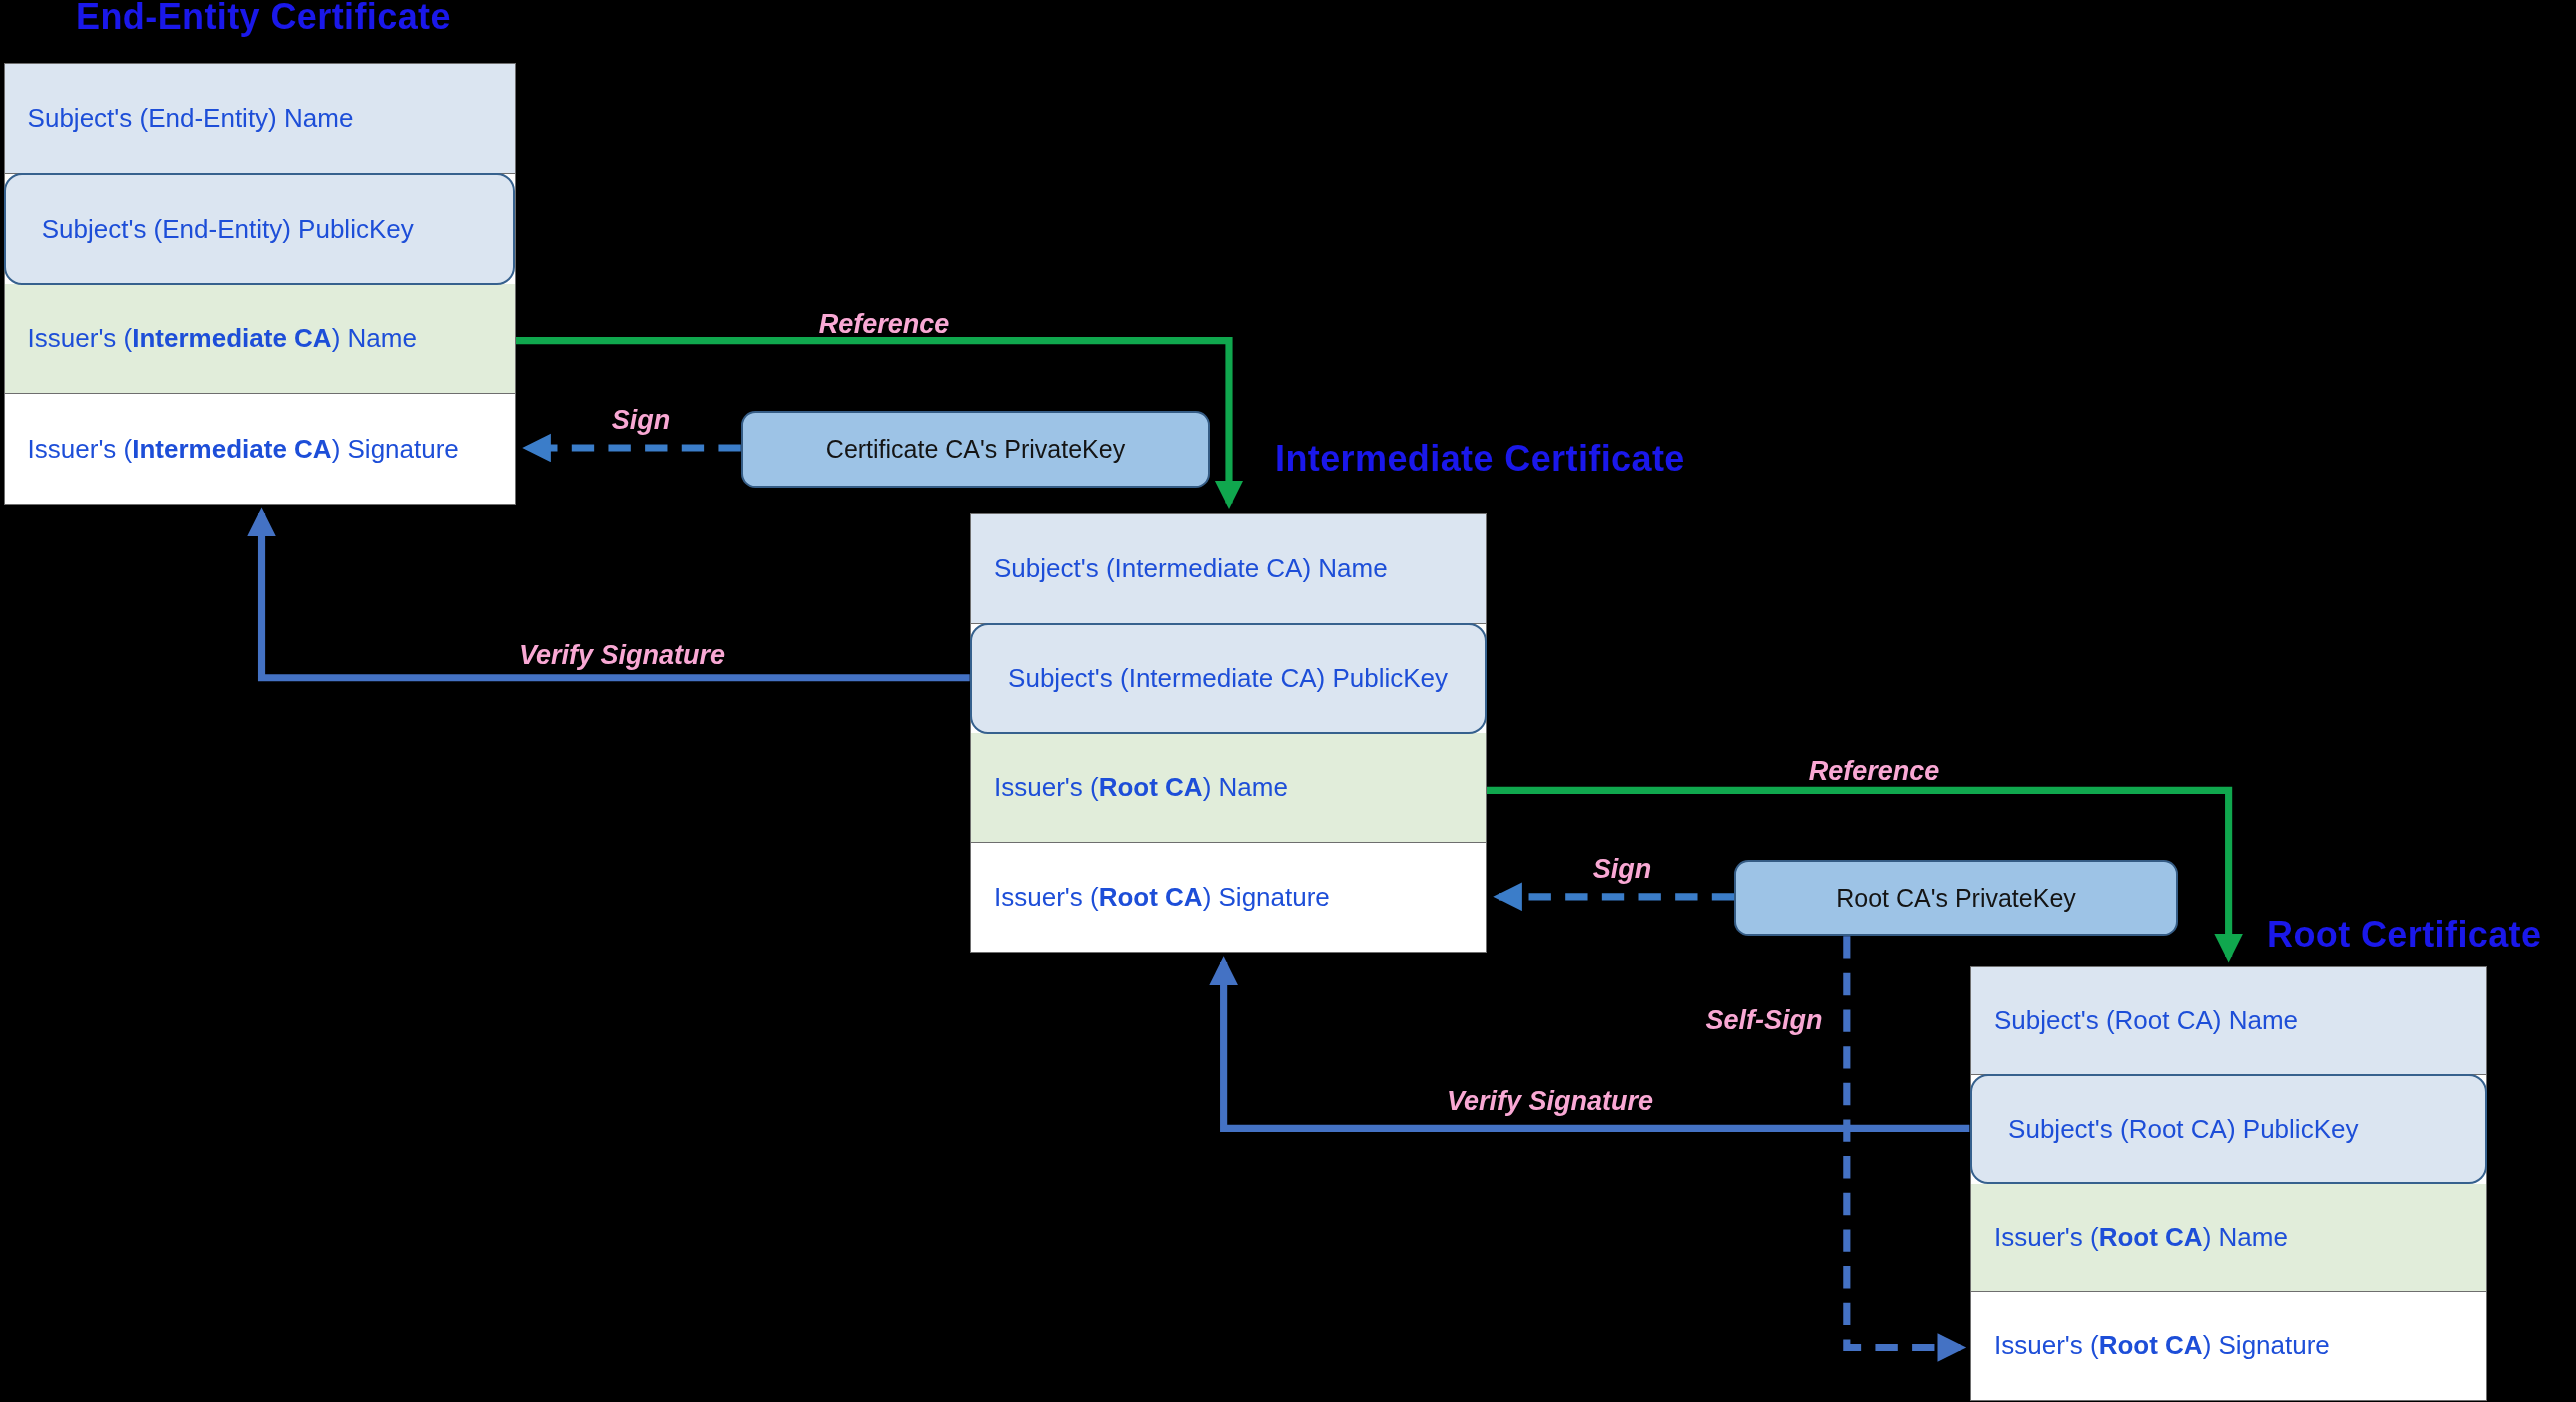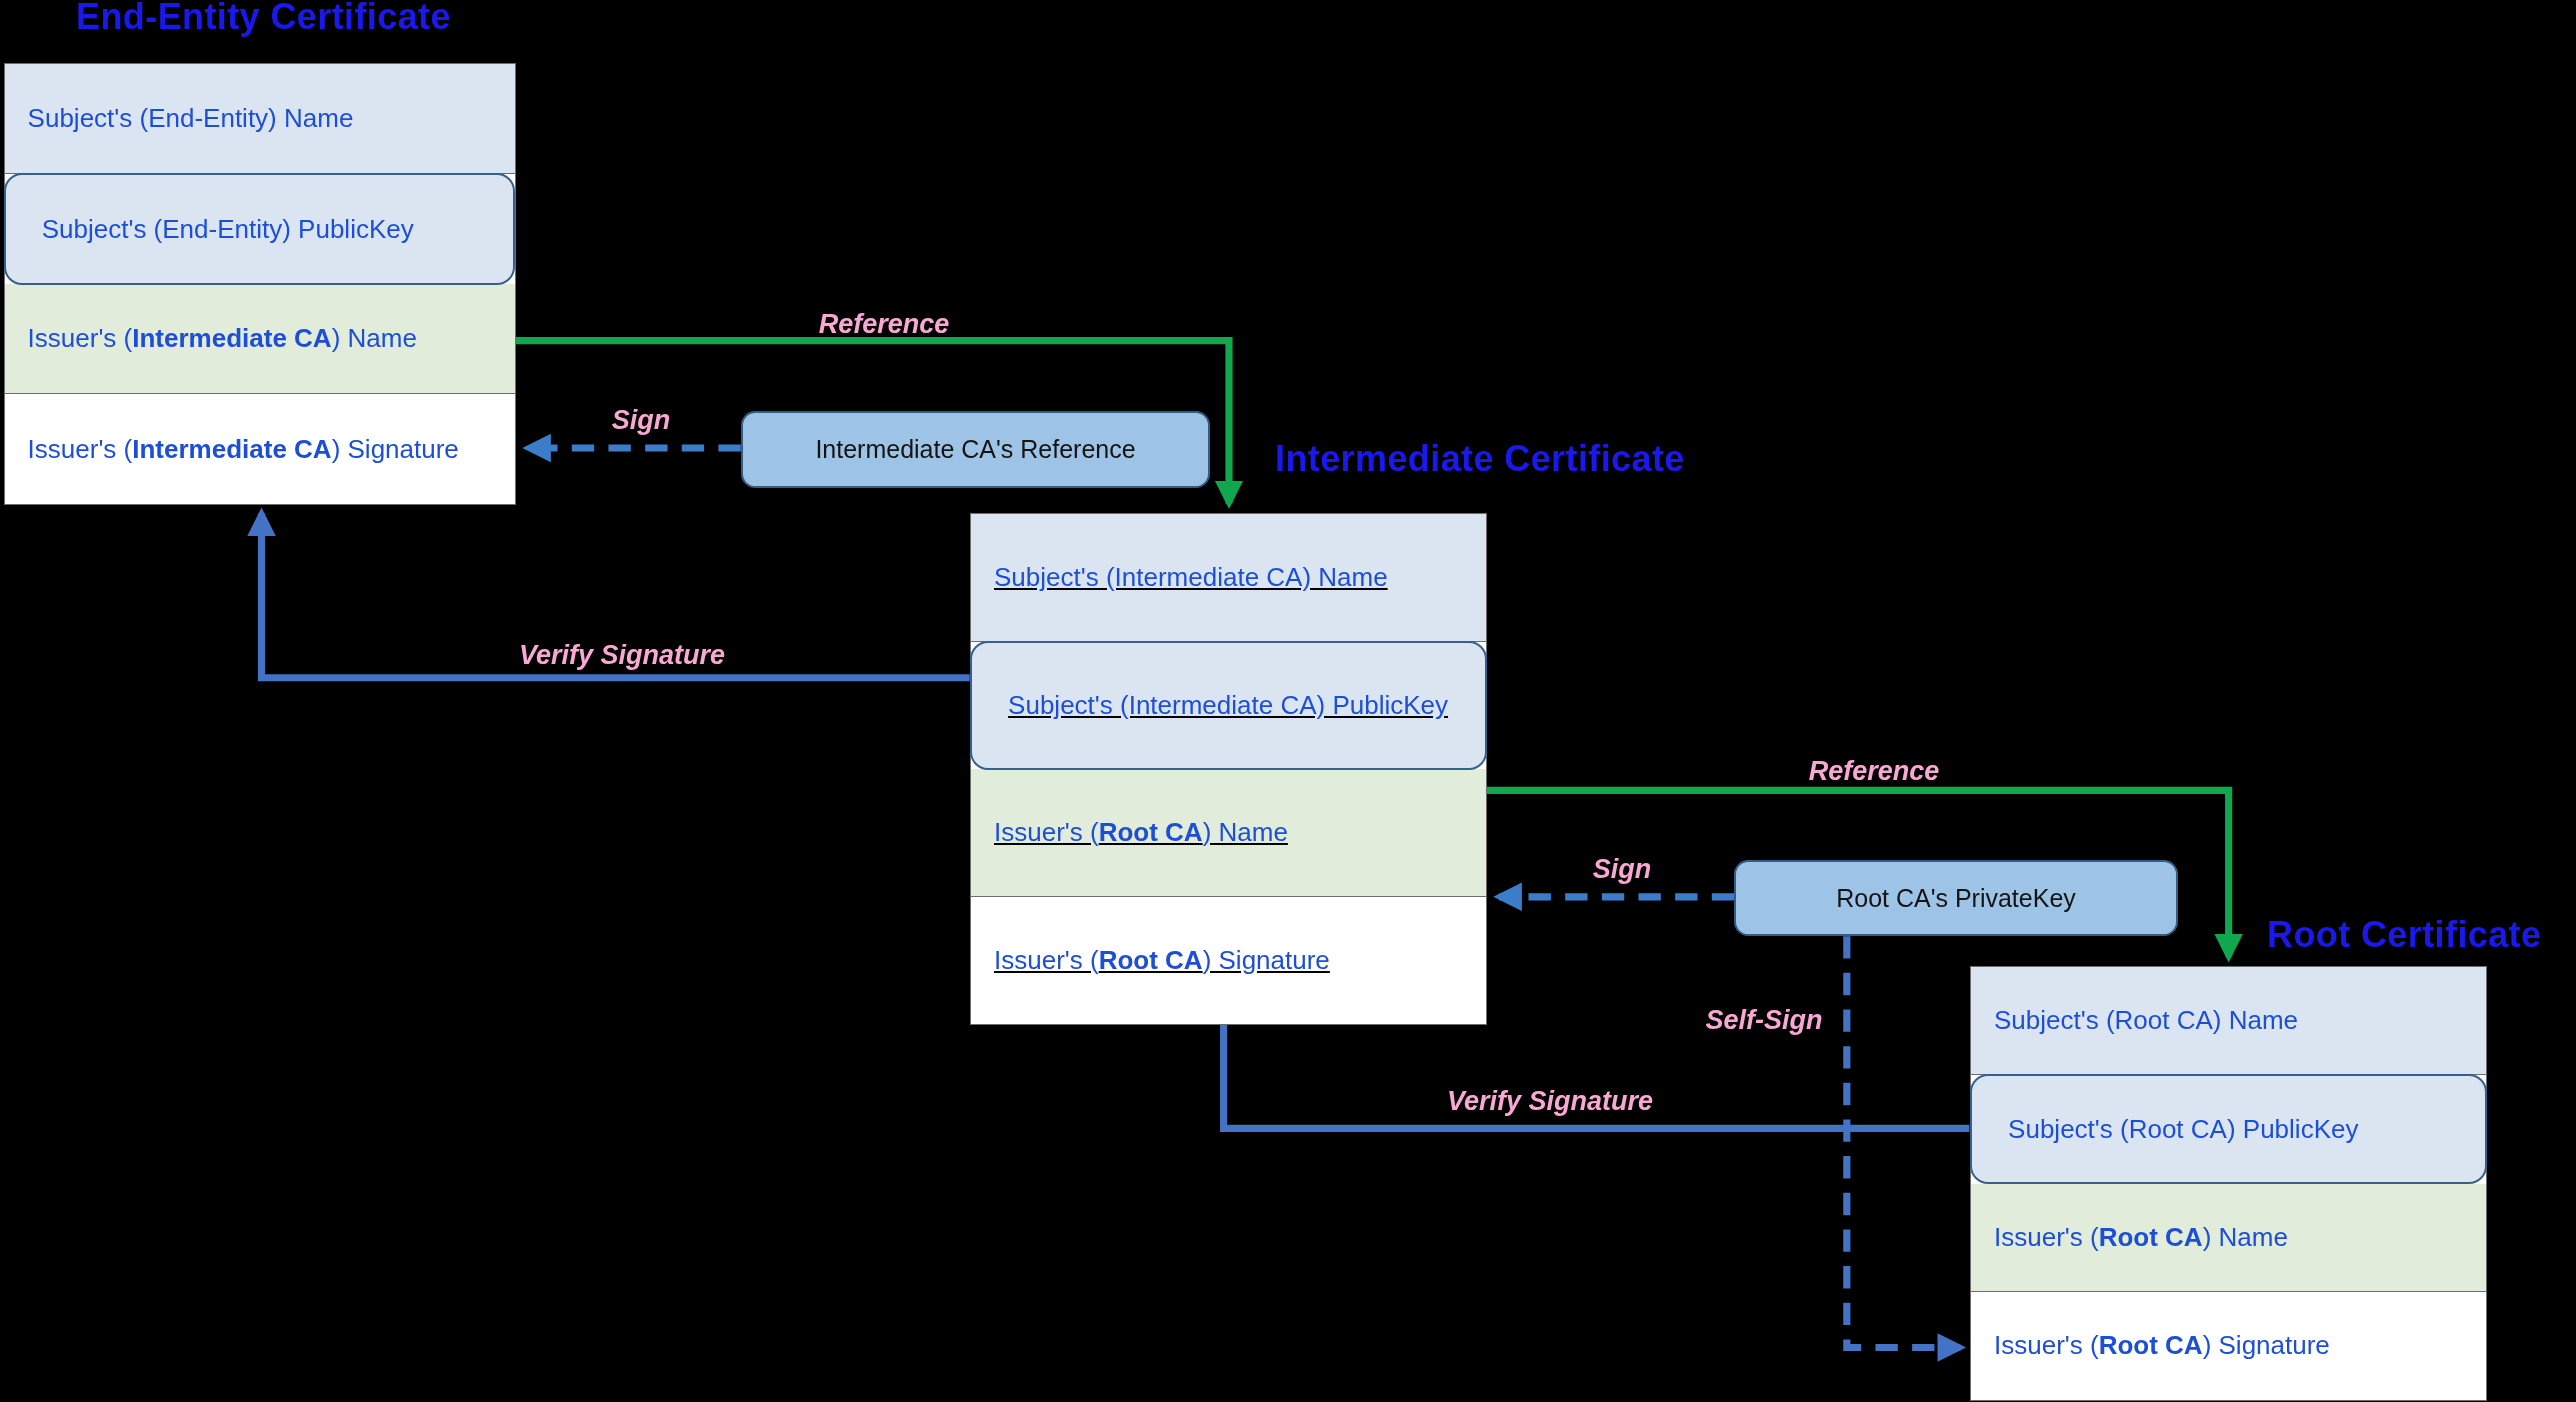--- a/index.html
+++ b/index.html
@@ -95,21 +95,21 @@
     </div>
     <div class="cert-row row-signature">
       <span>Issuer's (</span>
         <b>Intermediate CA</b>
         <span>) Signature</span>
     </div>
   </div>
 
   <div class="cert-title" style="left:1275px;top:438px;">Intermediate Certificate</div>
 
-  <div class="cert-box" style="left:970px;top:513px;width:517px;height:512px;text-decoration:underline;">
+  <div class="cert-box" style="left:970px;top:513px;width:517px;height:440px;">
     <div class="cert-row row-subject">
       <span>Subject's (Intermediate CA) Name</span>
     </div>
     <div class="cert-row row-key">
       <span>Subject's (Intermediate CA) PublicKey</span>
     </div>
     <div class="cert-row row-issuer-name">
       <span>Issuer's (</span>
         <b>Root CA</b>
         <span>) Name</span>
@@ -135,21 +135,21 @@
         <b>Root CA</b>
         <span>) Name</span>
     </div>
     <div class="cert-row row-signature">
       <span>Issuer's (</span>
         <b>Root CA</b>
         <span>) Signature</span>
     </div>
   </div>
 
-  <div class="pk-box" style="left:741px;top:411px;width:469px;height:77px;">Intermediate CA's Reference</div>
+  <div class="pk-box" style="left:741px;top:411px;width:469px;height:77px;">Certificate CA's PrivateKey</div>
 
   <div class="pk-box" style="left:1734px;top:860px;width:444px;height:76px;">Root CA's PrivateKey</div>
 
   <div class="arrow-label" style="left:884px;top:324px;">Reference</div>
   <div class="arrow-label" style="left:641px;top:420px;">Sign</div>
   <div class="arrow-label" style="left:622px;top:655px;">Verify Signature</div>
   <div class="arrow-label" style="left:1874px;top:771px;">Reference</div>
   <div class="arrow-label" style="left:1622px;top:869px;">Sign</div>
   <div class="arrow-label" style="left:1764px;top:1020px;">Self-Sign</div>
   <div class="arrow-label" style="left:1550px;top:1101px;">Verify Signature</div>

